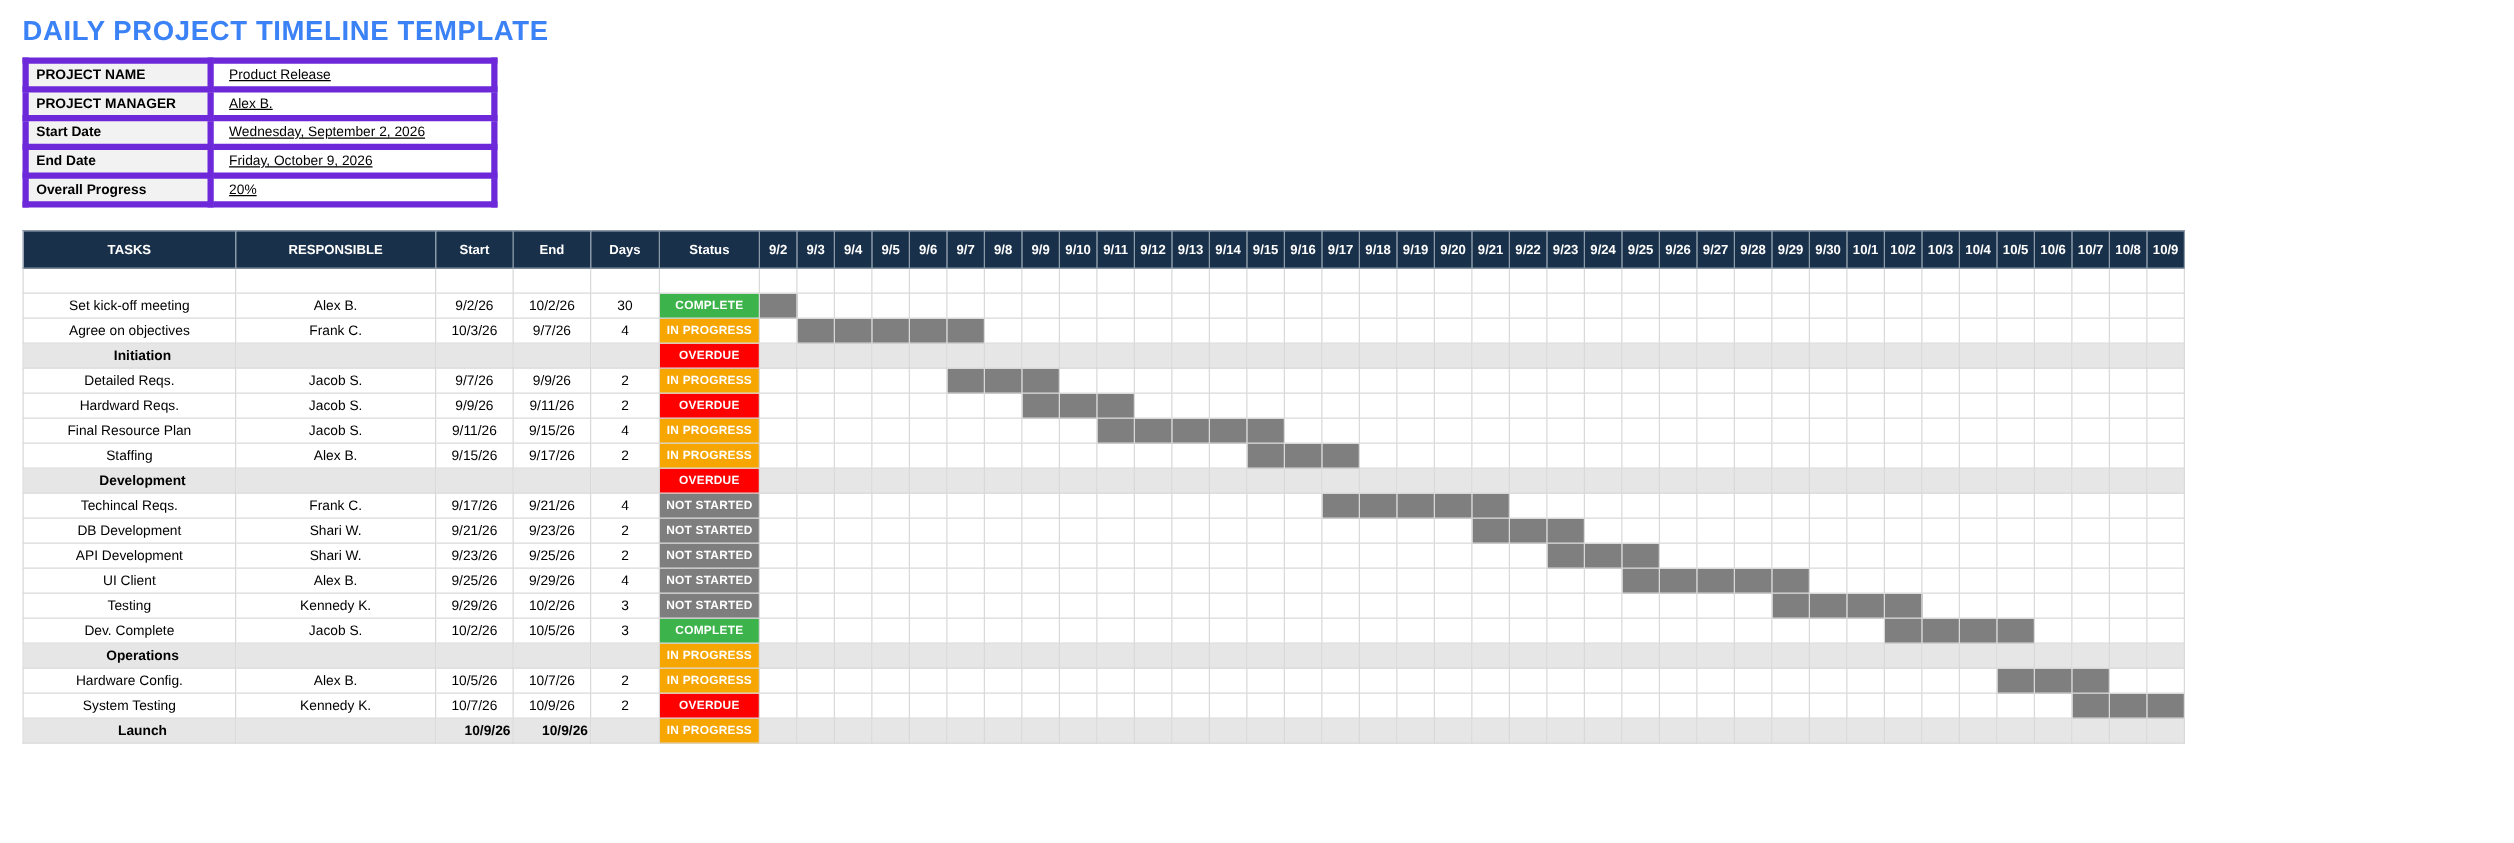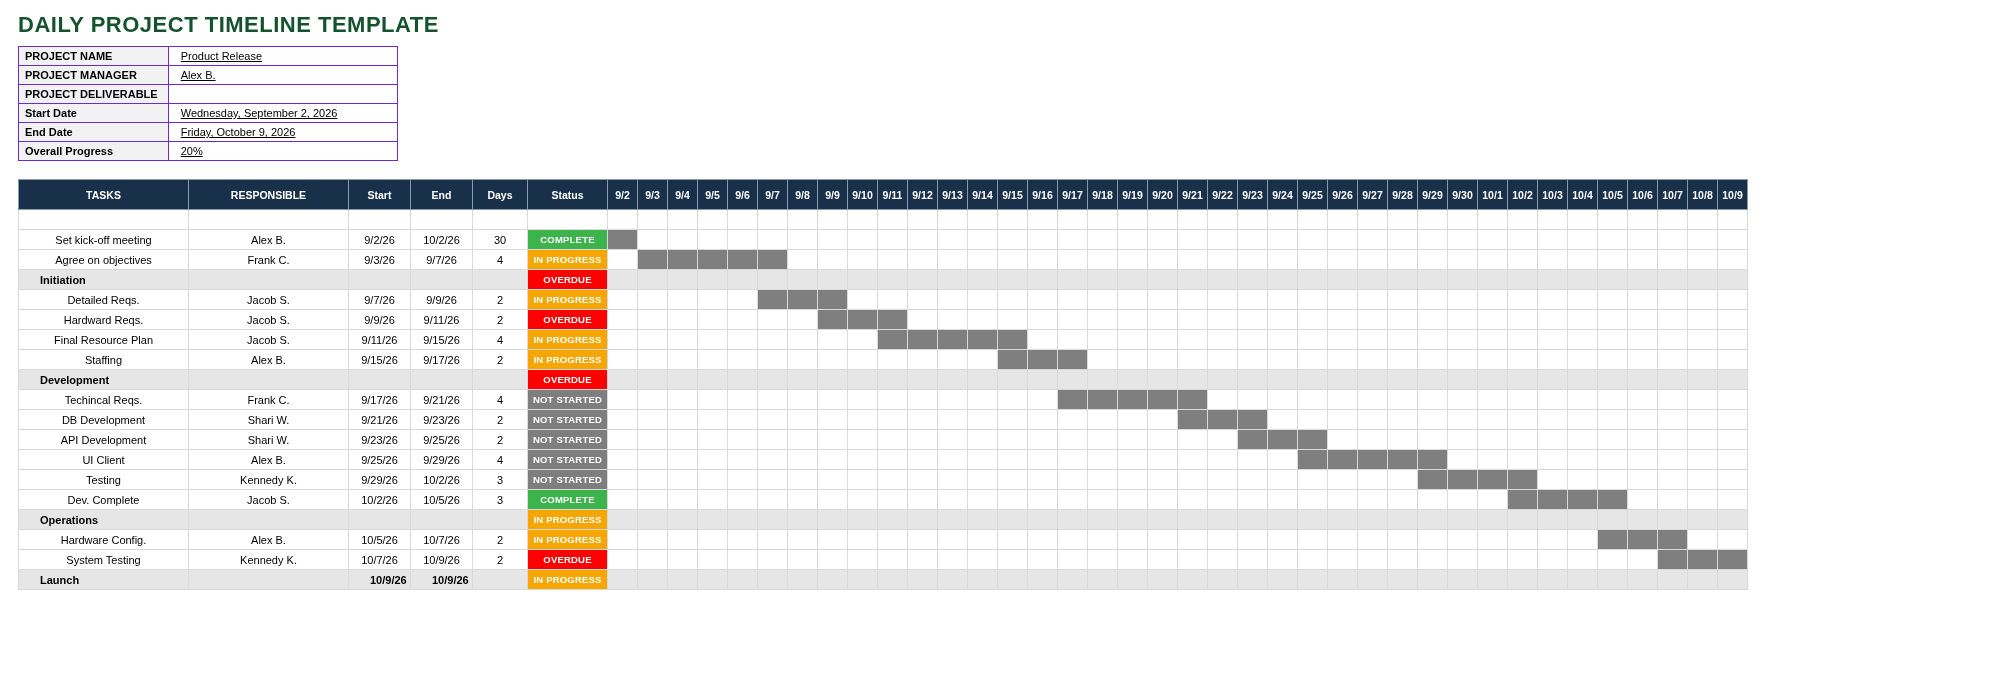--- a/index.html
+++ b/index.html
@@ -8,29 +8,29 @@
     font-size: 11px;
     margin: 0;
     padding: 12px 18px;
     background: #fff;
     color: #000;
     width: 2011px;
   }
   h1 {
     font-size: 22px;
     font-weight: bold;
-    color: #14532d;
+    color: #3b82f6;
     margin: 0 0 8px 0;
     letter-spacing: 0.5px;
   }
   table { border-collapse: collapse; }
   
   
   .meta { width: 380px; margin-bottom: 18px; }
-  .meta td { border: 1px solid #6d28d9; padding: 3px 6px; height: 18px; }
+  .meta td { border: 5px solid #6d28d9; padding: 3px 6px; height: 18px; }
   .meta .lbl { background: #f2f2f2; font-weight: bold; width: 150px; }
   .meta .val { background: #fff; width: 230px; padding-left: 12px; text-decoration: underline; }
   
   
   .grid { table-layout: fixed; }
   .grid th, .grid td { border: 1px solid #d9d9d9; padding: 0; height: 20px; text-align: center; vertical-align: middle; }
   .grid th {
     background: #19304a;
     color: #fff;
     font-weight: bold;
@@ -40,21 +40,21 @@
   }
   .grid .c-task { width: 170px; }
   .grid .c-resp { width: 160px; margin-left: 24px; }
   .grid .c-date { width: 62px; }
   .grid .c-days { width: 55px; text-align: center; }
   .grid .c-stat { width: 80px; }
   .grid .c-day  { width: 30px; }
   
   .task-cell { text-align: center; padding: 0 6px; white-space: nowrap; overflow: hidden; text-overflow: ellipsis; }
   .sect { background: #e6e6e6 !important; font-weight: bold; }
-  .sect .task-cell { text-align: left; padding-left: 21px; }
+  .sect .task-cell { text-align: center; padding-left: 21px; }
   
   .blank-row td { background: #fff; }
   
   .stat {
     color: #fff;
     font-weight: bold;
     font-size: 9.5px;
     letter-spacing: 0.2px;
   }
   .st-complete   { background: #3cb44b; }
@@ -71,24 +71,20 @@
 
 <table class="meta">
     <tbody id="meta-body">
       <tr>
         <td class="lbl">PROJECT NAME</td>
         <td class="val">Product Release</td>
       </tr>
       <tr>
         <td class="lbl">PROJECT MANAGER</td>
         <td class="val">Alex B.</td>
-      </tr>
-      <tr>
-        <td class="lbl">PROJECT DELIVERABLE</td>
-        <td class="val"></td>
       </tr>
       <tr>
         <td class="lbl">Start Date</td>
         <td class="val">Wednesday, September 2, 2026</td>
       </tr>
       <tr>
         <td class="lbl">End Date</td>
         <td class="val">Friday, October 9, 2026</td>
       </tr>
       <tr>
@@ -236,21 +232,21 @@
         <td></td>
         <td></td>
         <td></td>
         <td></td>
         <td></td>
         <td></td>
       </tr>
       <tr>
         <td class="task-cell">Agree on objectives</td>
         <td class="task-cell">Frank C.</td>
-        <td class="task-cell">9/3/26</td>
+        <td class="task-cell">10/3/26</td>
         <td class="task-cell">9/7/26</td>
         <td class="task-cell">4</td>
         <td class="stat st-inprogress">IN PROGRESS</td>
         <td></td>
         <td class="bar"></td>
         <td class="bar"></td>
         <td class="bar"></td>
         <td class="bar"></td>
         <td class="bar"></td>
         <td></td>

